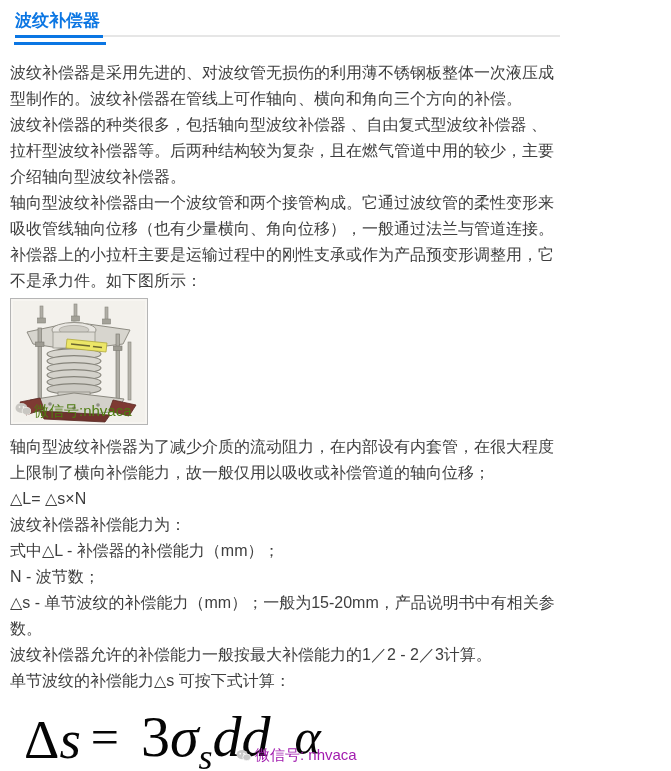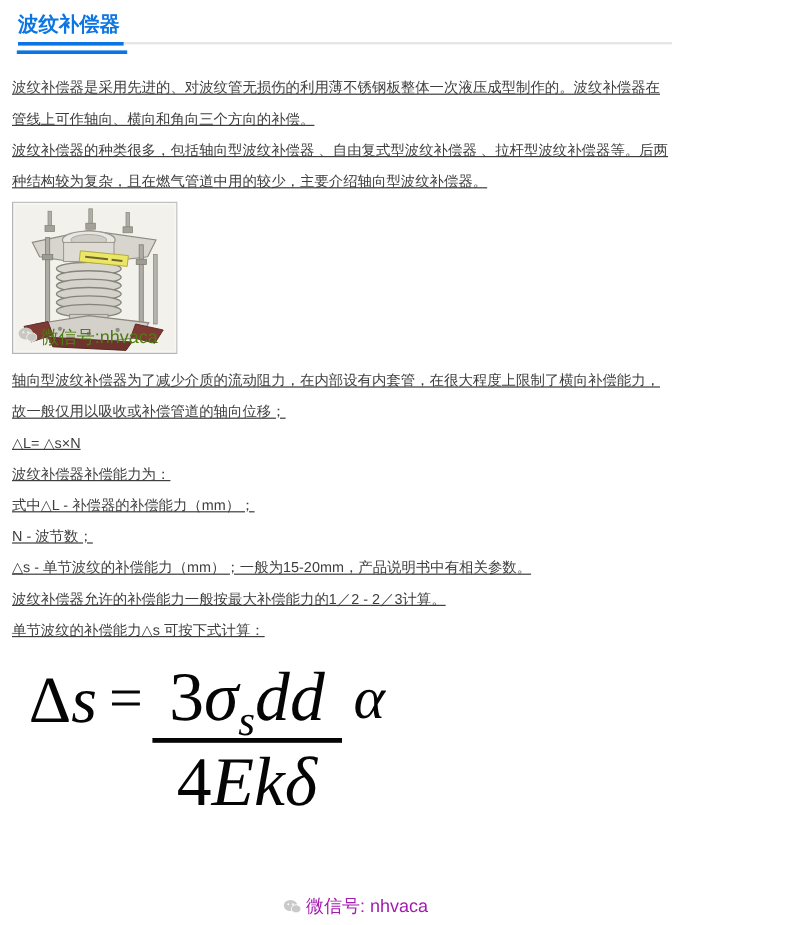--- a/index.html
+++ b/index.html
@@ -5,21 +5,21 @@
   html,body{margin:0;padding:0;background:#fff;}
   .page{position:relative;width:575px;height:771px;background:#fff;overflow:hidden;
         font-family:"Liberation Sans","DejaVu Sans",sans-serif;color:#3e3e3e;}
   .page-title{margin:0;padding:9px 0 0 15px;font-size:17px;line-height:24px;
         font-weight:bold;color:#0b76e3;}
   .title-divider{position:relative;height:12px;margin:2px 15px 0 15px;}
   .title-divider .gray-line{position:absolute;top:0;left:0;right:0;height:2px;background:#e6e6e6;}
   .title-divider .blue-bar-1{position:absolute;top:0;left:0;width:88px;height:3px;background:#0b76e3;}
   .title-divider .blue-bar-2{position:absolute;top:7px;left:-1px;width:92px;height:3px;background:#0b76e3;}
   .content{padding:13px 14px 0 10px;}
-  .content p{margin:0;font-size:12px;line-height:26px;letter-spacing:0;text-decoration:underline;}
+  .content p{margin:0;font-size:16px;line-height:26px;letter-spacing:0;}
   figure{margin:4px 0 9px 0;padding:0;width:138px;position:relative;display:block;}
   figure svg{display:block;}
   .img-watermark{position:absolute;left:5px;bottom:4px;display:flex;align-items:flex-start;gap:3px;
         color:#4d7c0f;font-size:15px;white-space:nowrap;}
   .formula{display:flex;align-items:flex-start;margin:12px 0 0 14px;color:#050505;
         font-family:"Liberation Serif","DejaVu Serif",serif;}
   .it{font-style:italic;}
   .up{font-style:normal;}
   .f-lhs{font-size:55px;line-height:1;position:relative;top:6px;}
   .f-eq{font-size:50px;line-height:1;margin:0 8px 0 10px;position:relative;top:6px;}
@@ -42,20 +42,21 @@
   <div class="title-divider">
     <span class="gray-line"></span>
     <span class="blue-bar-1"></span>
     <span class="blue-bar-2"></span>
   </div>
 
   <div class="content">
 
     <p>波纹补偿器是采用先进的、对波纹管无损伤的利用薄不锈钢板整体一次液压成型制作的。波纹补偿器在管线上可作轴向、横向和角向三个方向的补偿。</p>
     <p>波纹补偿器的种类很多，包括轴向型波纹补偿器 、自由复式型波纹补偿器 、拉杆型波纹补偿器等。后两种结构较为复杂，且在燃气管道中用的较少，主要介绍轴向型波纹补偿器。</p>
+    <p>轴向型波纹补偿器由一个波纹管和两个接管构成。它通过波纹管的柔性变形来吸收管线轴向位移（也有少量横向、角向位移），一般通过法兰与管道连接。补偿器上的小拉杆主要是运输过程中的刚性支承或作为产品预变形调整用，它不是承力件。如下图所示：</p>
 
     <figure>
       <svg width="138" height="127" viewBox="0 0 138 127" xmlns="http://www.w3.org/2000/svg">
         <rect x="0.5" y="0.5" width="137" height="126" fill="#f7f5f1" stroke="#b5b5b5"></rect>
         <rect x="3" y="3" width="132" height="121" fill="#f3f1ec"></rect>
 
         <rect x="30" y="8" width="3" height="14" fill="#b0aea6" stroke="#8a887f" stroke-width="0.6"></rect>
         <rect x="64" y="6" width="3" height="14" fill="#b0aea6" stroke="#8a887f" stroke-width="0.6"></rect>
         <rect x="95" y="9" width="3" height="14" fill="#b0aea6" stroke="#8a887f" stroke-width="0.6"></rect>
         <rect x="27.5" y="20" width="8" height="5" fill="#a3a198" stroke="#84827a" stroke-width="0.6"></rect>

